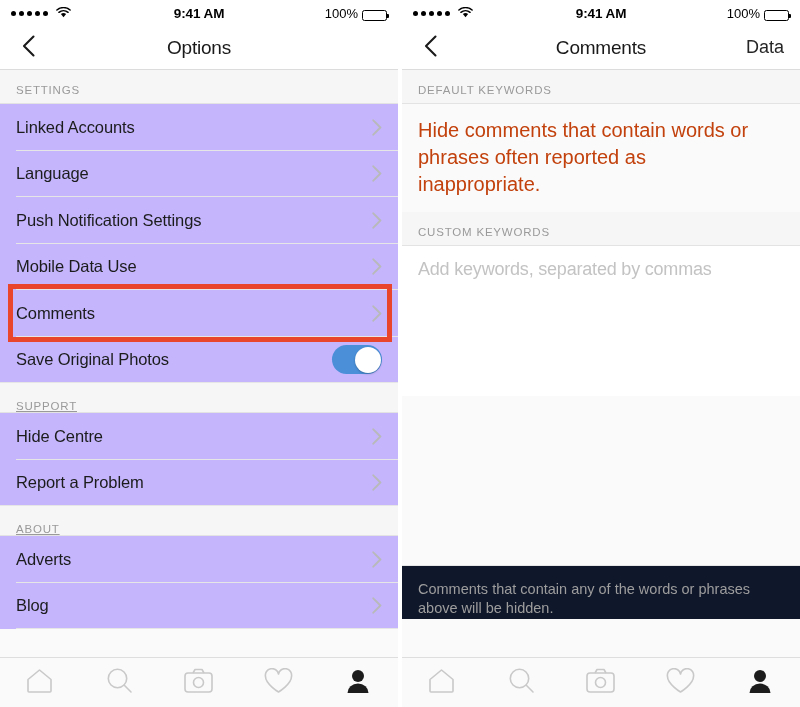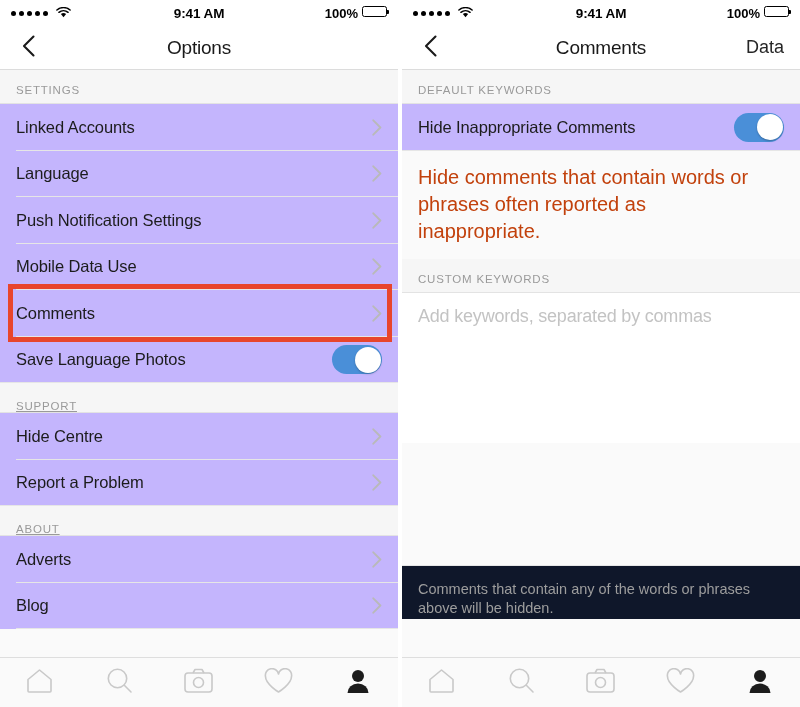--- a/index.html
+++ b/index.html
@@ -70,25 +70,25 @@
   }
   .sb-center {
     flex: 0 0 auto;
     font-size: 13.5px;
     font-weight: bold;
     letter-spacing: -0.1px;
   }
   .sb-right {
     flex: 1 1 0;
     display: flex;
-    align-items: flex-start;
+    align-items: flex-end;
     justify-content: flex-end;
     gap: 4px;
     font-size: 13px;
-    font-weight: bold;
+    font-weight: normal;
   }
   .battery {
     width: 25px;
     height: 11px;
     border: 1.2px solid #000;
     border-radius: 2.5px;
     position: relative;
     box-sizing: border-box;
     padding: 1px;
   }
@@ -375,21 +375,21 @@
             <span class="chev">
               <svg width="10" height="17" viewBox="0 0 10 17">
                   <path d="M1.3 1.3 L8.4 8.5 l-7.1 7.2" stroke="#b9b9b9" stroke-width="1.9" fill="none" stroke-linecap="round" stroke-linejoin="round"></path>
                 </svg>
             </span>
           </div>
           <div class="highlight-box"></div>
         </div>
 
         <div class="row last">
-          <span class="row-label">Save Language Photos</span>
+          <span class="row-label">Save Original Photos</span>
           <span class="toggle">
               <span class="knob"></span>
             </span>
         </div>
       </div>
 
       <div class="section-header tall">SUPPORT</div>
       <div class="rows">
         <div class="row">
           <span class="row-label">Hide Centre</span>
@@ -509,28 +509,20 @@
             </svg>
         </span>
       </div>
       <div class="nav-title">Comments</div>
       <div class="nav-right">Data</div>
     </div>
 
     <div class="content" style="display:flex;flex-direction:column;">
 
       <div class="section-header">DEFAULT KEYWORDS</div>
-      <div class="rows">
-        <div class="row last">
-          <span class="row-label">Hide Inappropriate Comments</span>
-          <span class="toggle">
-              <span class="knob"></span>
-            </span>
-        </div>
-      </div>
       <div class="desc">Hide comments that contain words or phrases often reported as inappropriate.</div>
 
       <div class="section-header">CUSTOM KEYWORDS</div>
       <div class="keyword-input">
         <span class="keyword-placeholder">Add keywords, separated by commas</span>
       </div>
 
       <div class="flex-fill"></div>
 
       <div class="footer-note">Comments that contain any of the words or phrases above will be hidden.</div>

